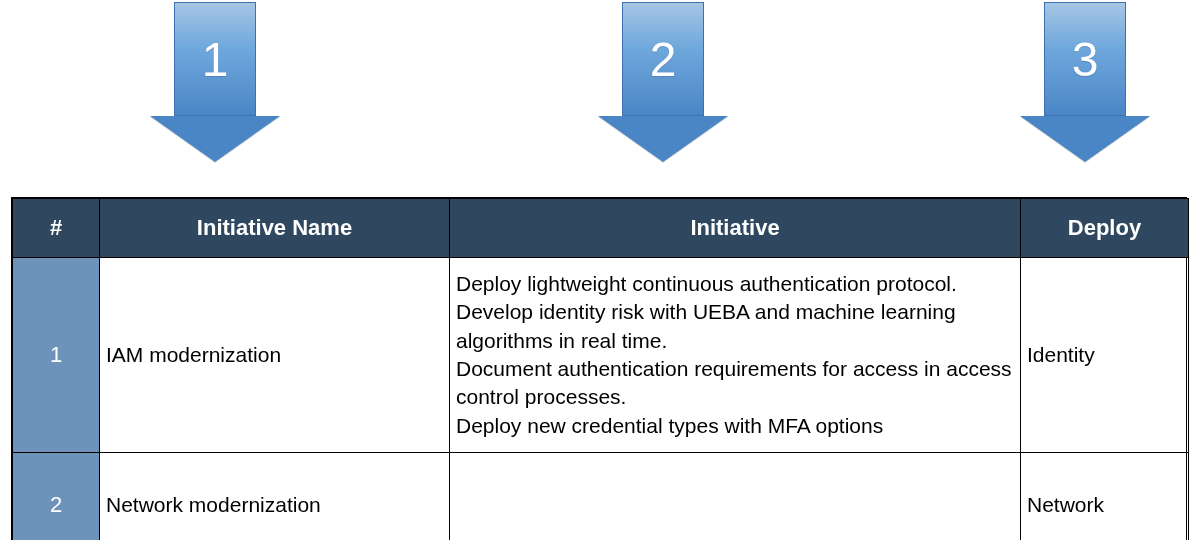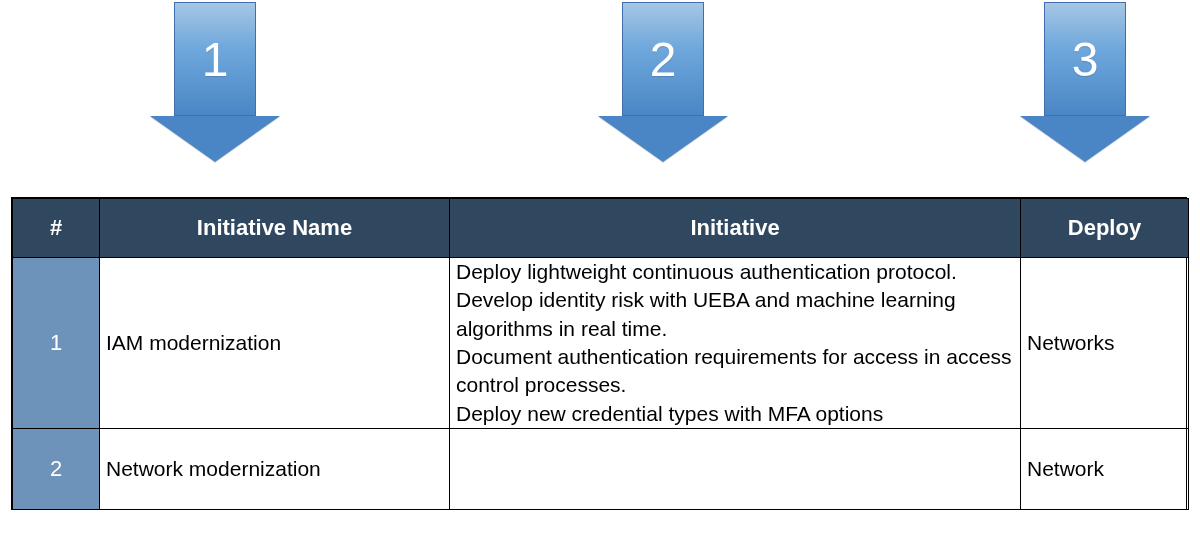--- a/index.html
+++ b/index.html
@@ -77,21 +77,21 @@
     font-size: 22px;
     padding: 16px 8px;
     border: 1px solid #000;
     text-align: center;
     vertical-align: middle;
   }
   td {
     border: 1px solid #000;
     font-size: 21px;
     color: #000;
-    padding: 0 6px;
+    padding: 12px 6px;
     vertical-align: middle;
     line-height: 1.35;
   }
   td.idx {
     background: #6e93ba;
     color: #ffffff;
     text-align: center;
     font-size: 22px;
   }
   td.name, td.pillar {
@@ -151,21 +151,21 @@
           <th>Initiative Name</th>
           <th>Initiative</th>
           <th>Deploy</th>
         </tr>
       </thead>
       <tbody>
         <tr class="row-1">
           <td class="idx">1</td>
           <td class="name">IAM modernization</td>
           <td class="desc">Deploy lightweight continuous authentication protocol.<br>Develop identity risk with UEBA and machine learning algorithms in real time.<br>Document authentication requirements for access in access control processes.<br>Deploy new credential types with MFA options</td>
-          <td class="pillar">Networks</td>
+          <td class="pillar">Identity</td>
         </tr>
         <tr class="row-2">
           <td class="idx">2</td>
           <td class="name">Network modernization</td>
           <td class="desc"></td>
           <td class="pillar">Network</td>
         </tr>
       </tbody>
     </table>
   </div>

